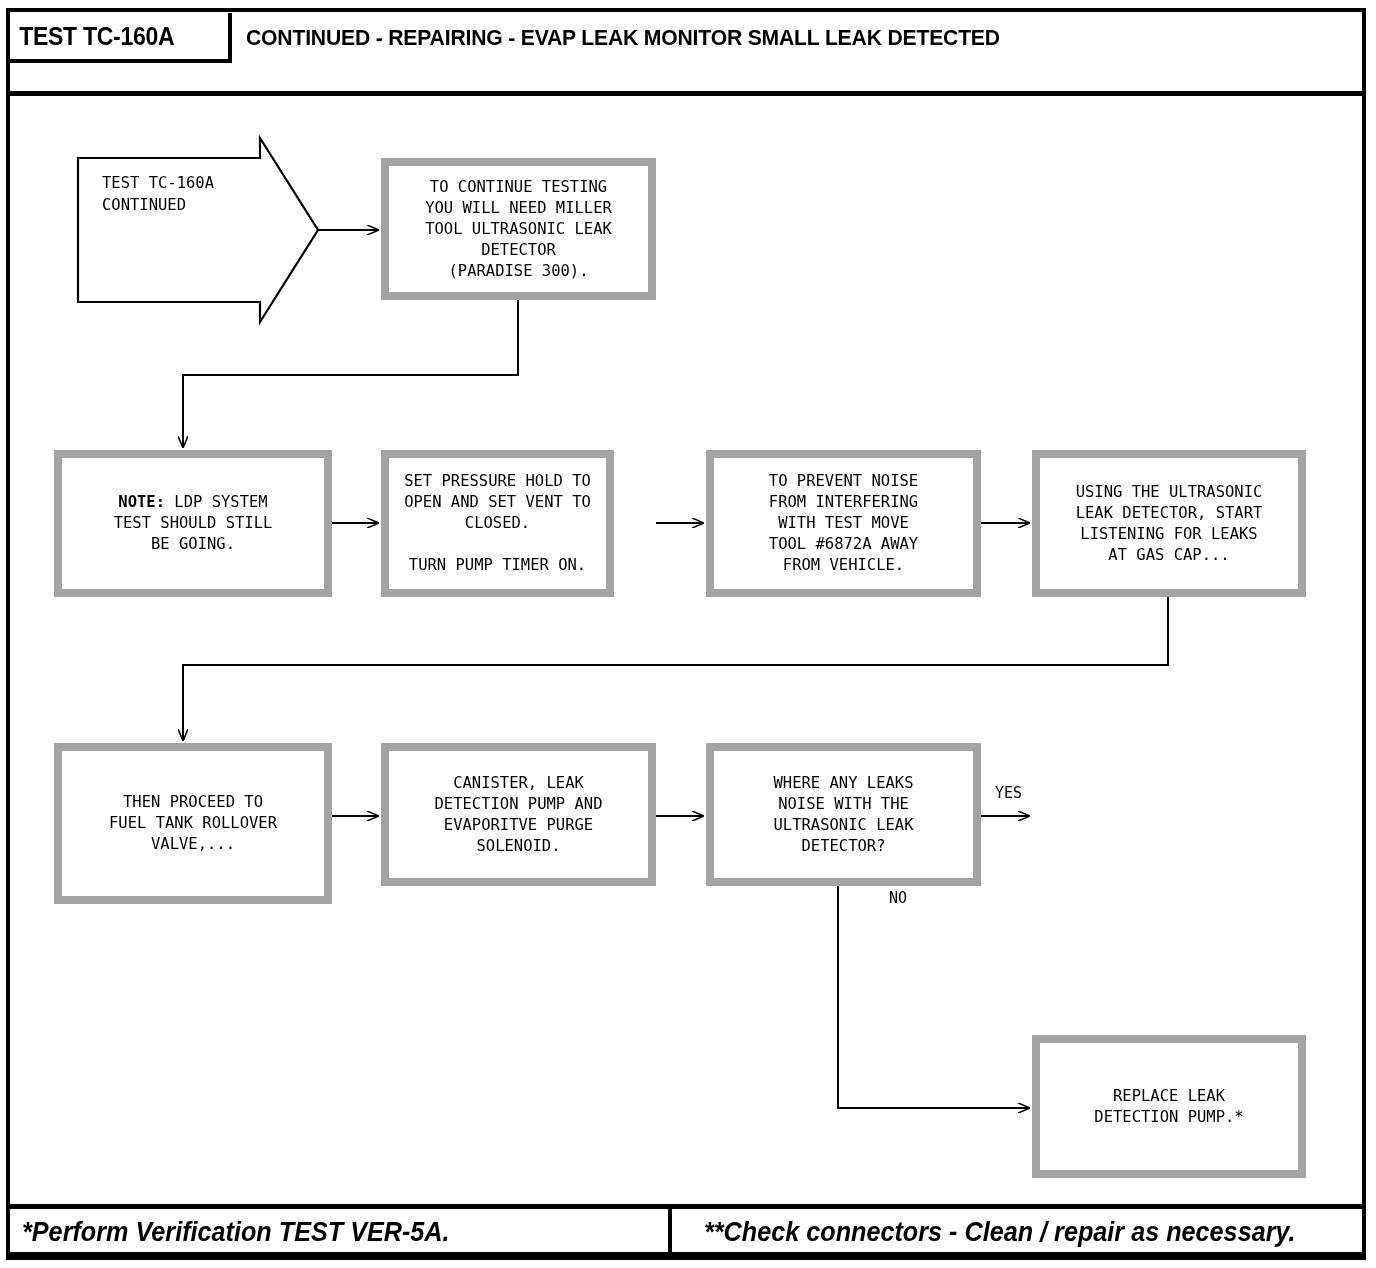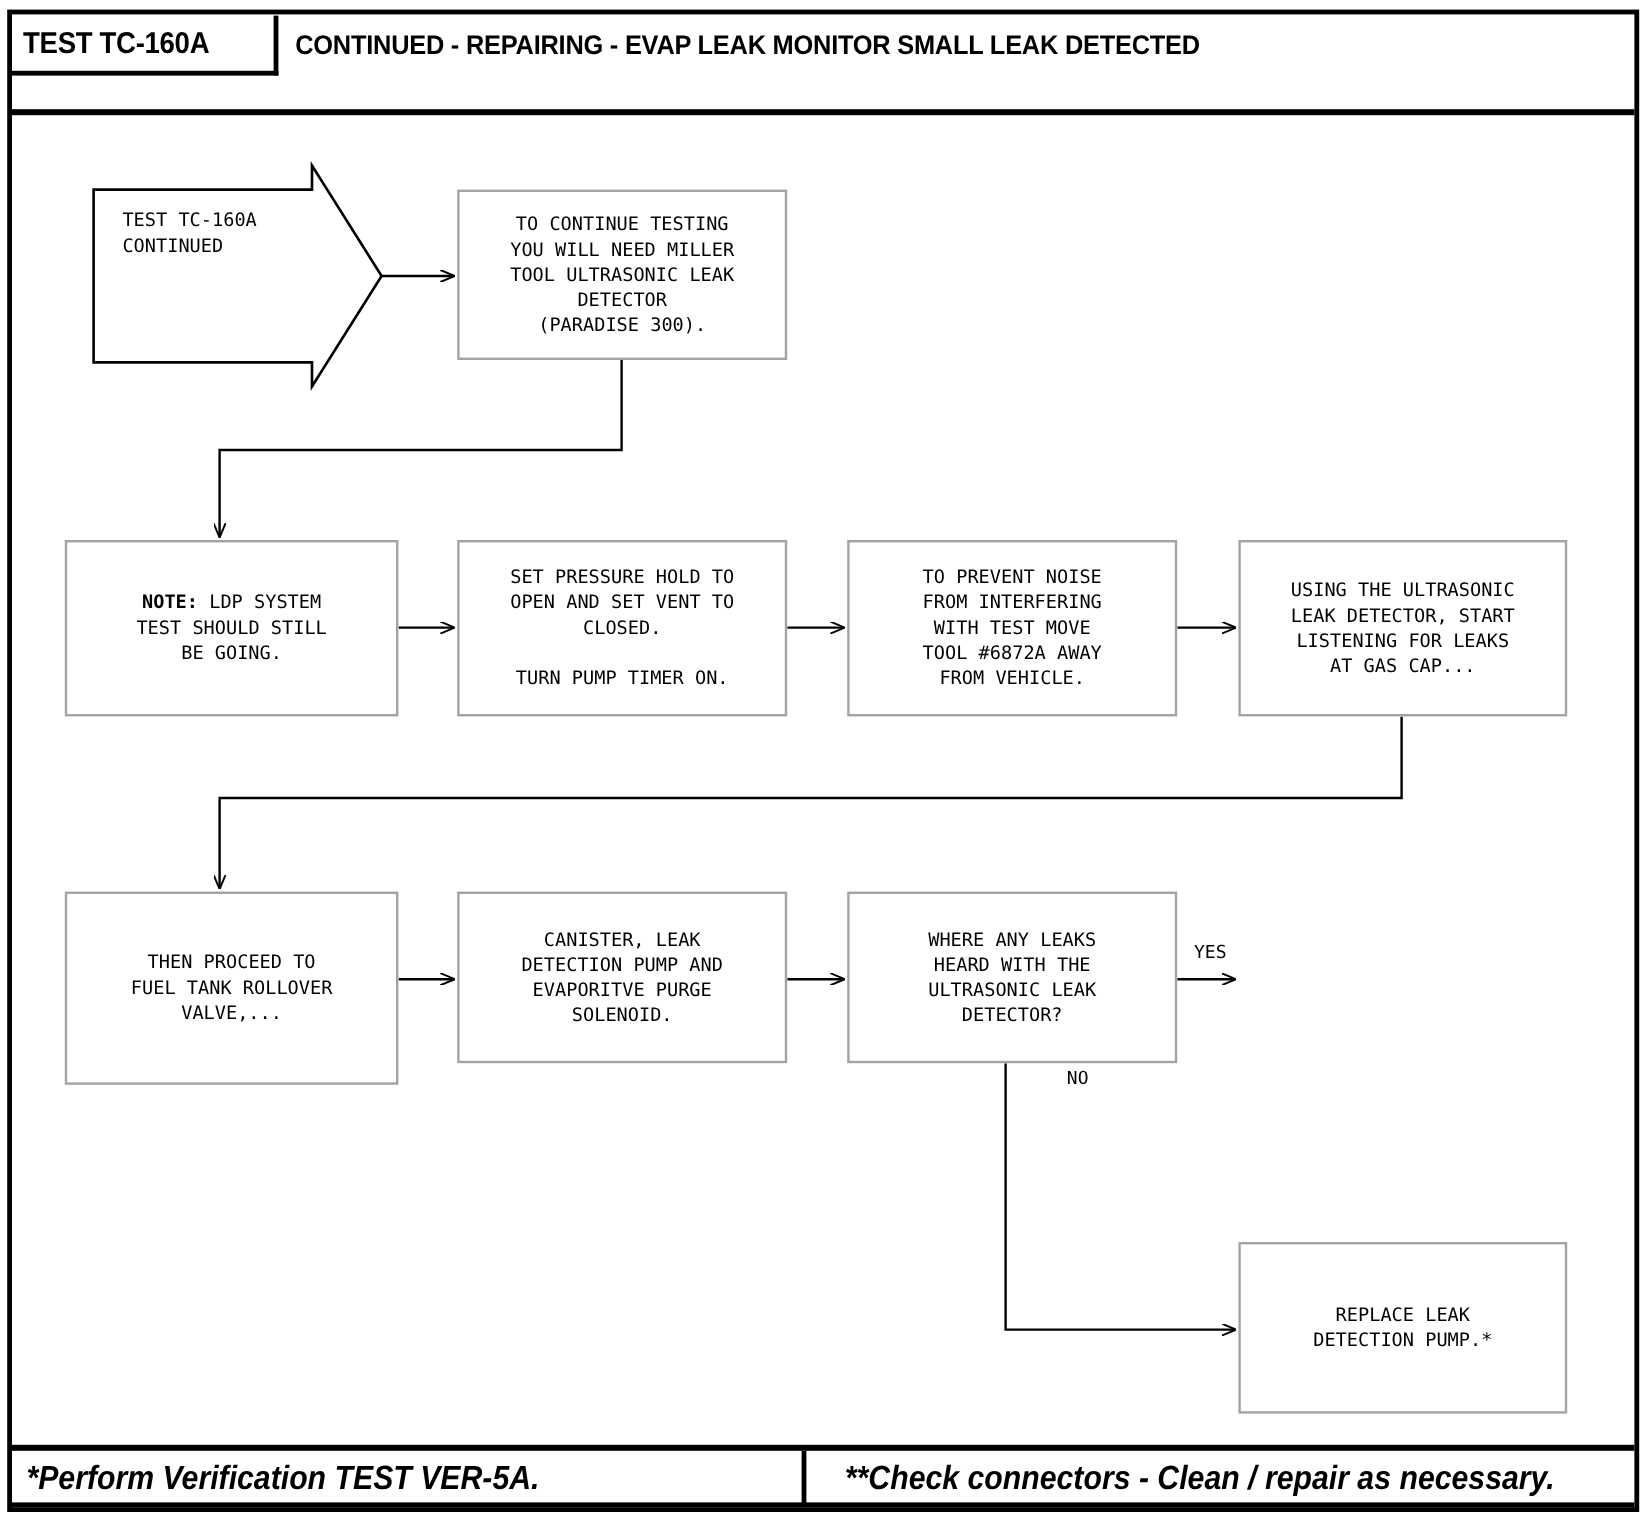--- a/index.html
+++ b/index.html
@@ -95,21 +95,21 @@
     left:668px; width:690px;
     border-left:4px solid #000;
     padding-left:32px;
     box-sizing:border-box;
   }
 
   
   .box{
     position:absolute;
     box-sizing:border-box;
-    border:2px solid #a3a3a3;
+    border:8px solid #a3a3a3;
     background:#fff;
     display:flex;
     align-items:center;
     justify-content:center;
   }
   .box .txt{
     font-family:"DejaVu Sans Mono","Liberation Mono",monospace;
     font-size:15.5px;
     line-height:21px;
     text-align:center;
@@ -212,21 +212,21 @@
 DETECTOR
 (PARADISE 300).</div>
   </div>
 
   <div class="box" style="left:54px; top:450px; width:278px; height:147px;">
     <div class="txt"><b>NOTE:</b><span> LDP SYSTEM
 TEST SHOULD STILL
 BE GOING.</span></div>
   </div>
 
-  <div class="box" style="left:381px; top:450px; width:275px; height:147px;">
+  <div class="box" style="left:381px; top:450px; width:233px; height:147px;">
     <div class="txt">SET PRESSURE HOLD TO
 OPEN AND SET VENT TO
 CLOSED.
 
 TURN PUMP TIMER ON.</div>
   </div>
 
   <div class="box" style="left:706px; top:450px; width:275px; height:147px;">
     <div class="txt">TO PREVENT NOISE
 FROM INTERFERING
@@ -250,21 +250,21 @@
 
   <div class="box" style="left:381px; top:743px; width:275px; height:143px;">
     <div class="txt">CANISTER, LEAK
 DETECTION PUMP AND
 EVAPORITVE PURGE
 SOLENOID.</div>
   </div>
 
   <div class="box" style="left:706px; top:743px; width:275px; height:143px;">
     <div class="txt">WHERE ANY LEAKS
-HEARD WITH THE
+NOISE WITH THE
 ULTRASONIC LEAK
 DETECTOR?</div>
   </div>
 
 
   <div class="box" style="left:1032px; top:1035px; width:274px; height:143px;">
     <div class="txt">REPLACE LEAK
 DETECTION PUMP.*</div>
   </div>
 

